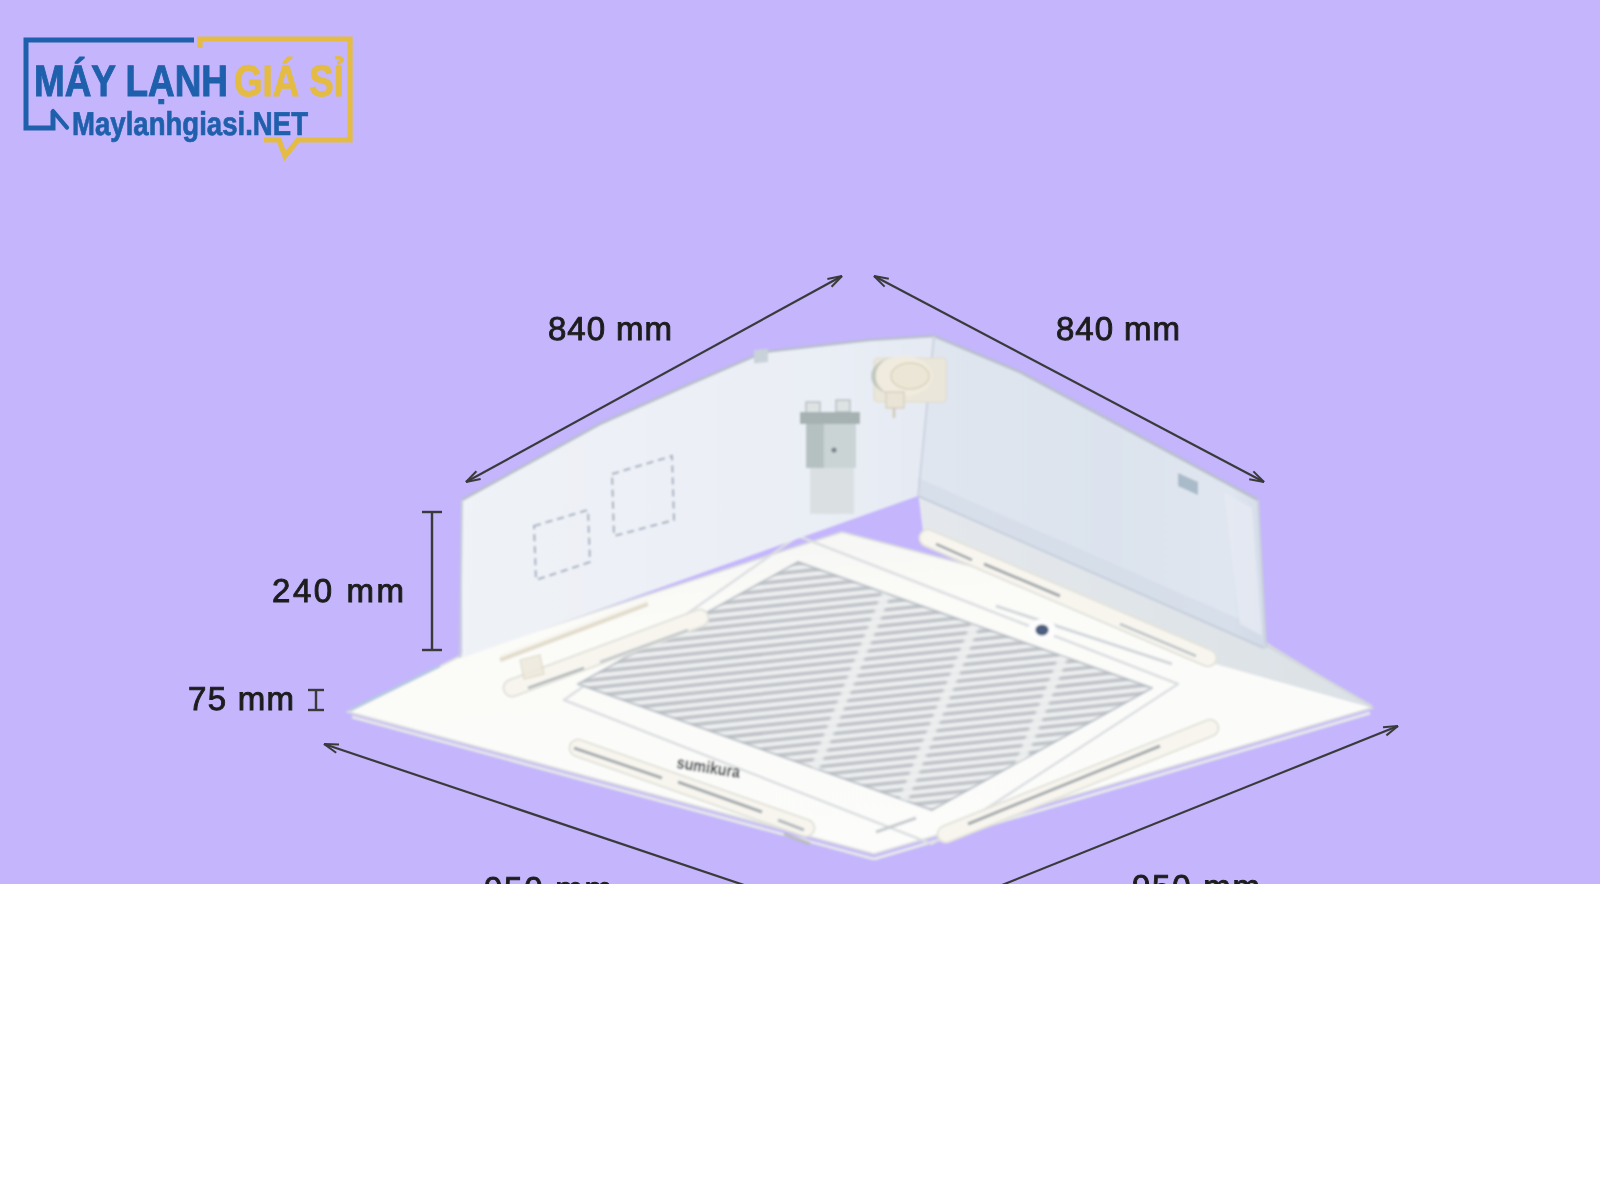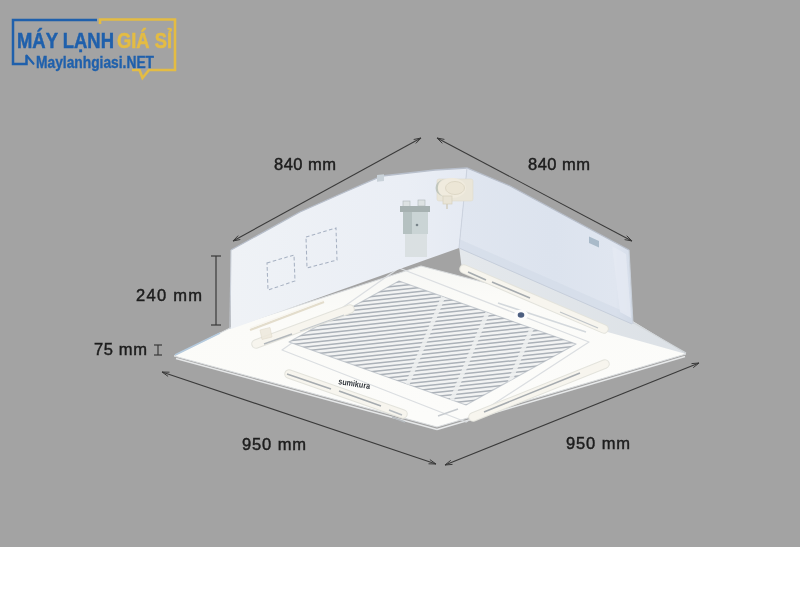--- a/index.html
+++ b/index.html
@@ -1,16 +1,16 @@
 <!DOCTYPE html>
 <html><head>
 <meta charset="utf-8">
 <style>
 html,body{margin:0;padding:0;background:#ffffff;}
-#stage{width:800px;height:547px;position:relative;overflow:hidden;background:#a3a3a3;}
+#stage{width:800px;height:442px;position:relative;overflow:hidden;background:#c4b5fd;}
 </style>
 </head>
 <body>
 <div id="stage">
 <svg width="800" height="600" viewBox="0 0 800 600">
 <defs>
 <filter id="soft" x="-5%" y="-5%" width="110%" height="110%">
           <feGaussianBlur stdDeviation="0.45"></feGaussianBlur>
         </filter>
 <filter id="soft2" x="-5%" y="-5%" width="110%" height="110%">

